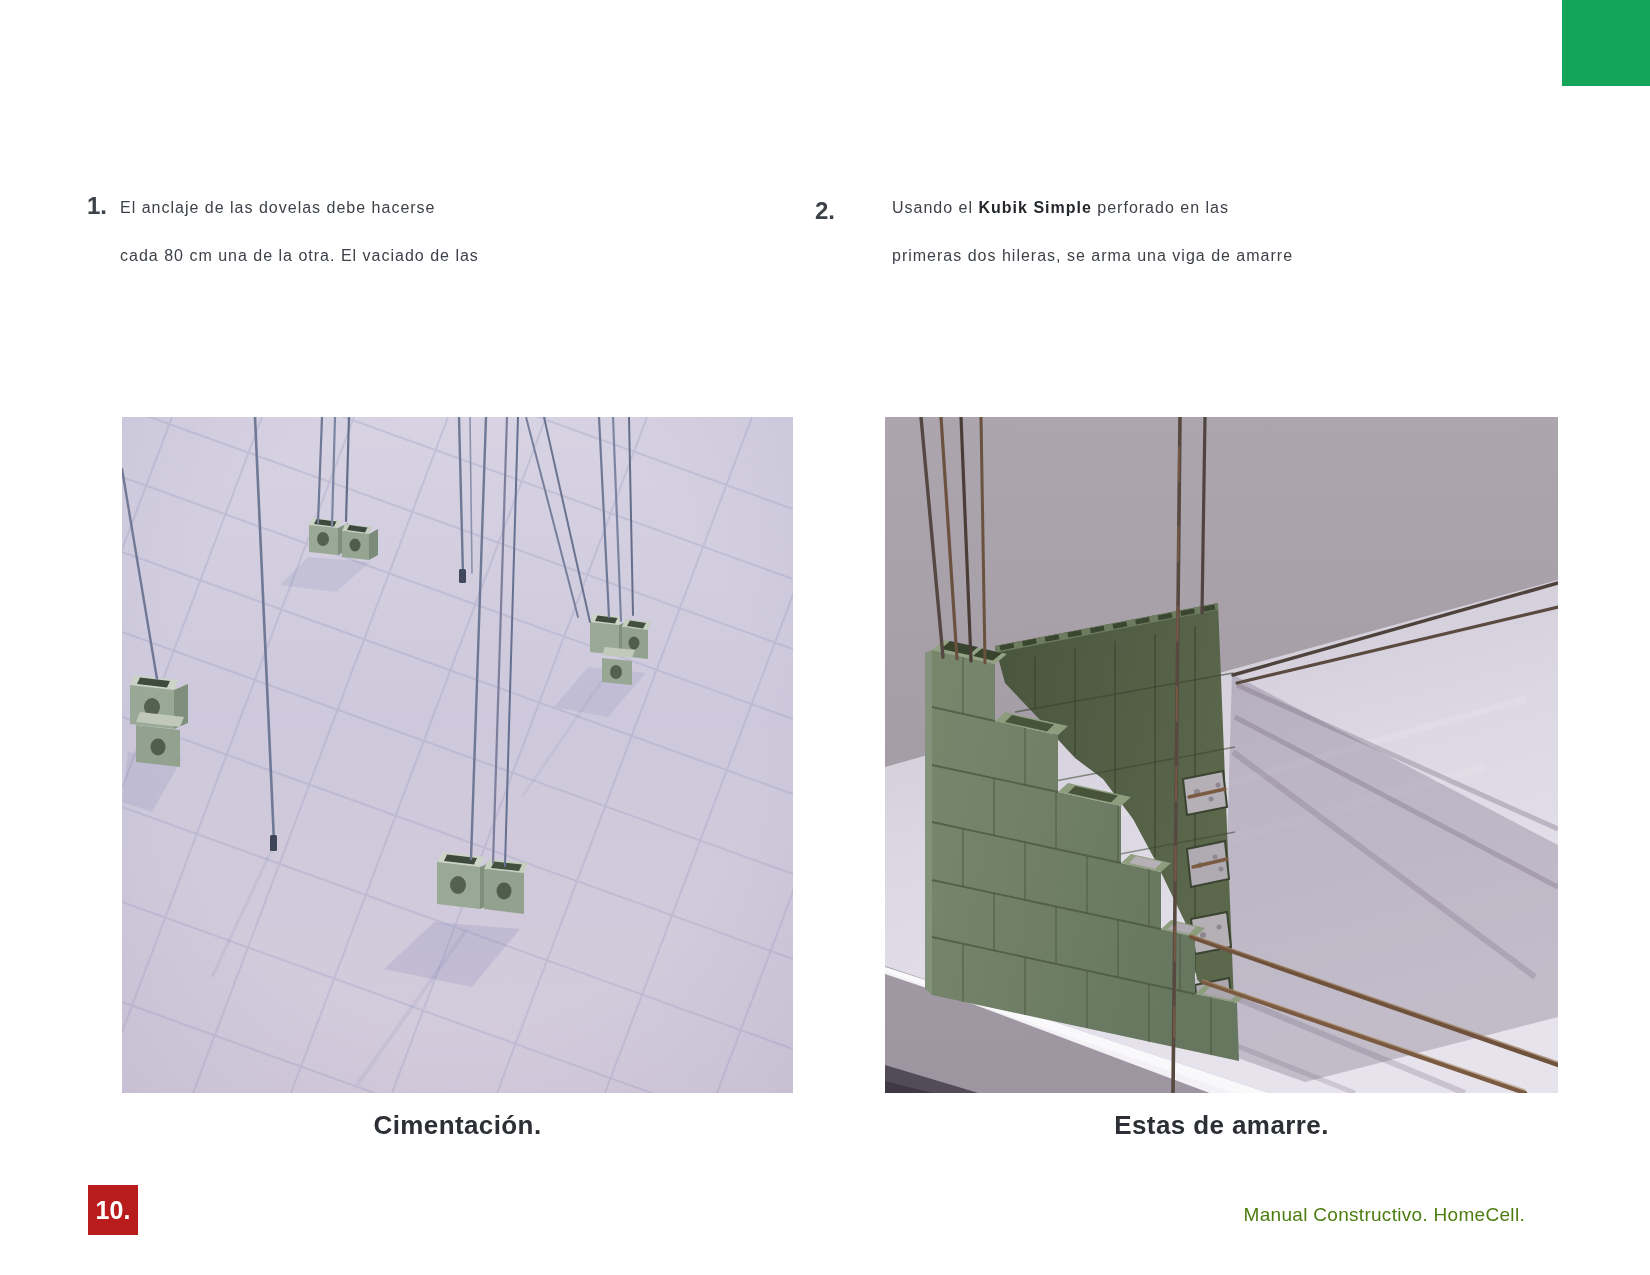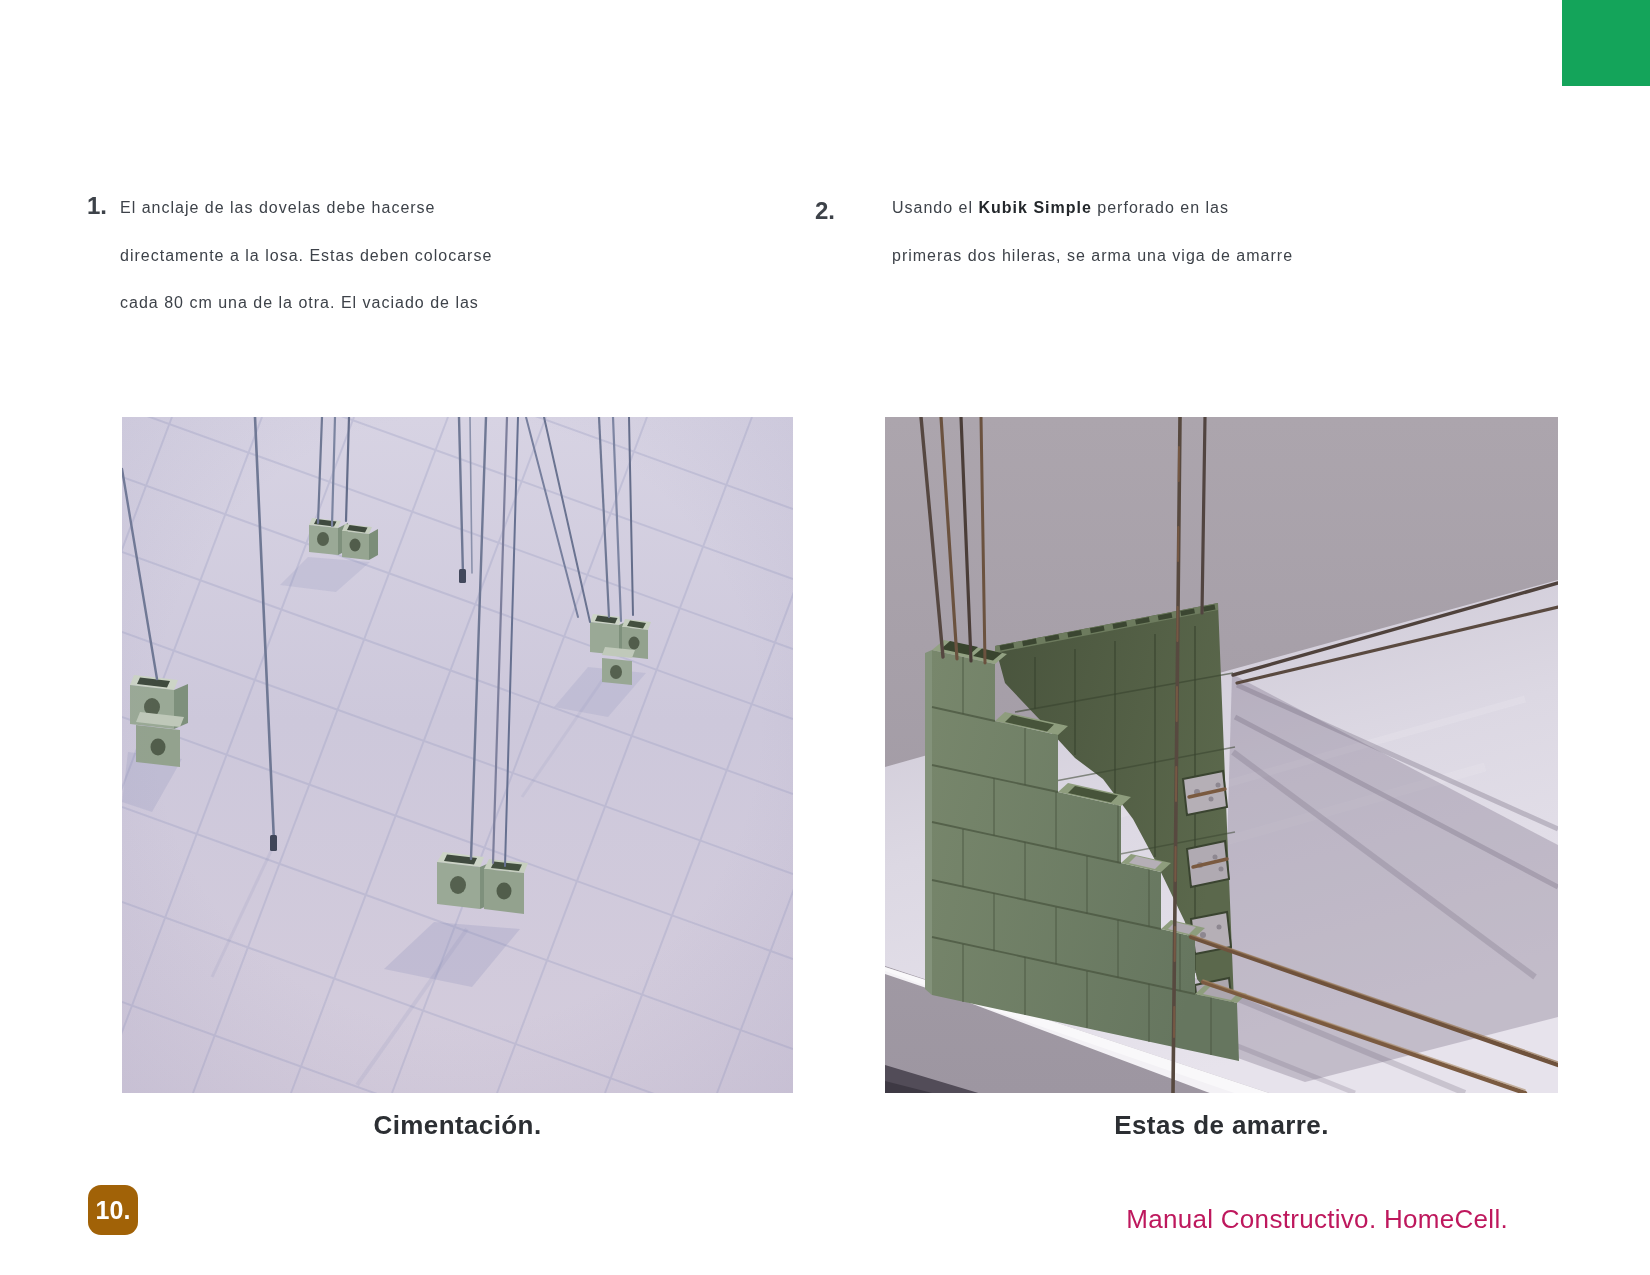--- a/index.html
+++ b/index.html
@@ -11,31 +11,30 @@
   .step-marker{position:absolute;font-size:24px;font-weight:bold;color:#3d4249;}
   .step-text{position:absolute;font-size:16px;line-height:47.5px;letter-spacing:1px;color:#3d4249;}
   .step-text .line{white-space:nowrap;}
   .b{font-weight:bold;color:#23272b;}
   .figure{position:absolute;}
   .figure svg{display:block;}
   .caption{position:absolute;text-align:center;font-size:26px;font-weight:bold;color:#2c2f33;letter-spacing:0.4px;}
   .page-badge{position:absolute;left:88px;top:1185px;width:50px;height:50px;
     display:flex;align-items:center;justify-content:center;
     color:#ffffff;font-size:25px;font-weight:bold;}
-  .footer{position:absolute;top:1204px;right:142px;font-size:26px;color:#be185d;letter-spacing:0.3px;}
+  .footer{position:absolute;top:1204px;right:125px;font-size:19px;color:#4d7c0f;letter-spacing:0.3px;}
 </style>
 </head>
 <body>
 
 <div class="corner-accent" style="background:#14A45A;"></div>
 
 <div class="step-marker" style="left:87px;top:192px;">1.</div>
 <div class="step-text" style="left:120px;top:184px;width:640px;">
   <div class="line">El anclaje de las dovelas debe hacerse</div>
-  <div class="line">directamente a la losa. Estas deben colocarse</div>
   <div class="line">cada 80 cm una de la otra.  El vaciado de las</div>
 </div>
 
 <div class="step-marker" style="left:815px;top:197px;">2.</div>
 <div class="step-text" style="left:892px;top:184px;width:660px;">
   <div class="line"><span>Usando el </span><span class="b">Kubik Simple</span><span> perforado en las</span></div>
   <div class="line">primeras dos hileras, se arma una viga de amarre</div>
 </div>
 
 <div class="figure" style="left:122px;top:417px;width:671px;height:676px;">
@@ -314,17 +313,17 @@
     <line x1="320" y1="0" x2="317" y2="196" stroke="#514440" stroke-width="3.2"></line>
     <line x1="295" y1="0" x2="288" y2="676" stroke="#57493f" stroke-width="3.6"></line>
     <line x1="294" y1="30" x2="289" y2="620" stroke="#8a6347" stroke-width="2" stroke-dasharray="34 46" opacity="0.6"></line>
   </g>
 </svg>
 </div>
 
 <div class="caption" style="left:122px;top:1110px;width:671px;">Cimentación.</div>
 <div class="caption" style="left:885px;top:1110px;width:673px;">Estas de amarre.</div>
 
-<div class="page-badge" style="background:#a16207;border-radius:13px;">
+<div class="page-badge" style="background:#b91c1c;">
   <span>10.</span>
 </div>
 
 <div class="footer">Manual Constructivo. HomeCell.</div>
 
 </body></html>

